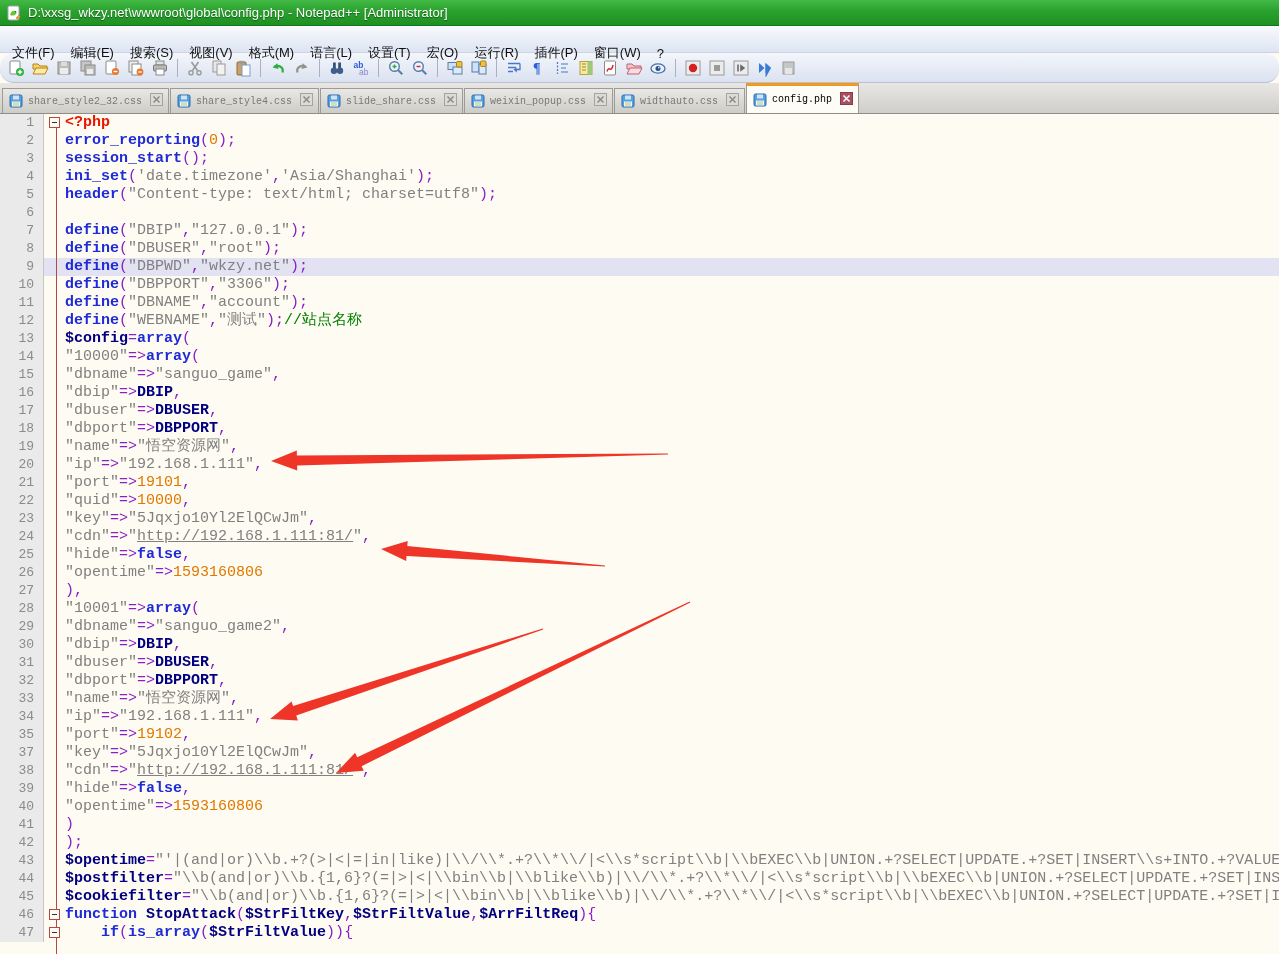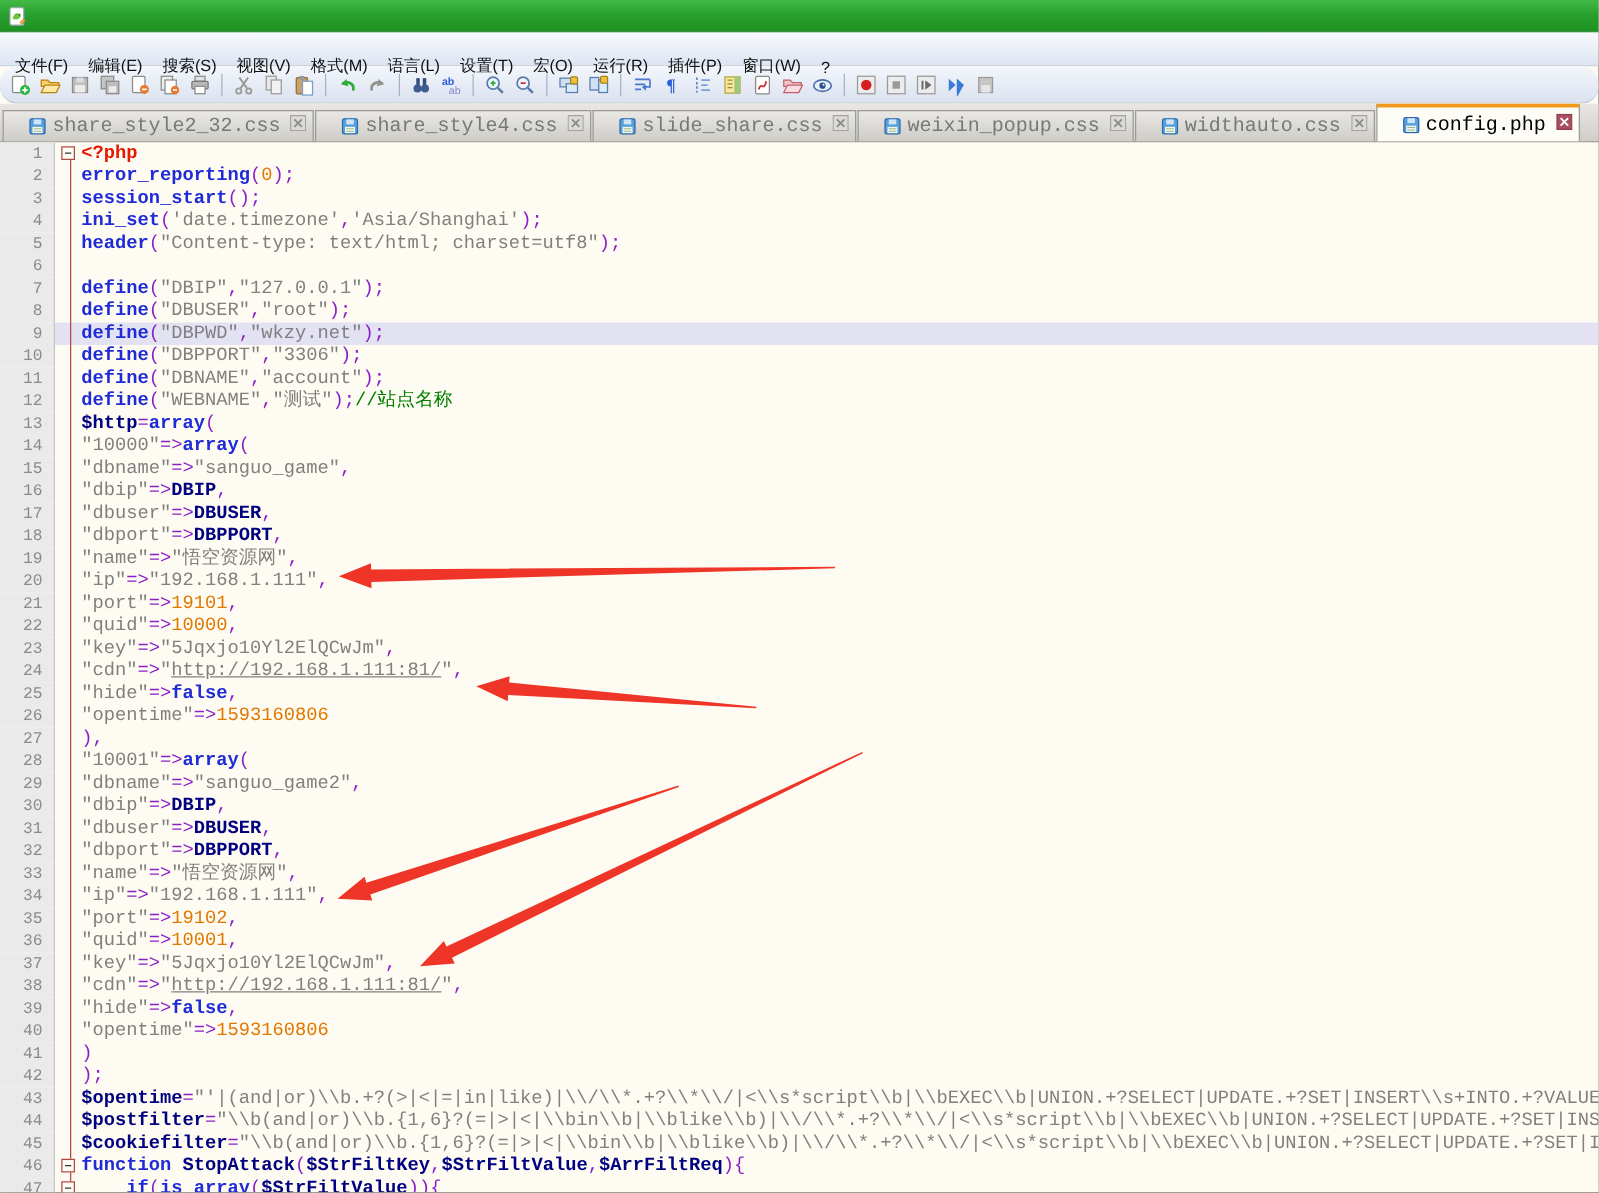--- a/index.html
+++ b/index.html
@@ -15,23 +15,23 @@
            display:flex;align-items:center;padding-left:4px;box-sizing:border-box;}
   .menu-item{font-size:13px;color:#101010;padding:4px 8px;white-space:nowrap;cursor:default;margin-top:28px;}
   
   .toolbar{height:30px;background:linear-gradient(#f3f6fb,#dbe2f0);border-bottom:1px solid #bac1d1;
            display:flex;align-items:center;padding-left:5px;gap:2px;box-sizing:border-box;border-radius:14px;}
   .tbtn{width:22px;height:22px;display:flex;align-items:center;justify-content:center;border-radius:3px;}
   .tsep{width:1px;height:18px;background:#a9b1c3;margin:0 4px;}
   
   .tabbar{height:31px;background:linear-gradient(#e8e7e3,#cfcecA);border-bottom:1px solid #8d8d89;
           display:flex;align-items:flex-end;padding-left:2px;box-sizing:border-box;}
-  .tab{display:flex;align-items:center;gap:5px;height:25px;padding:0 5px 0 20px;margin-right:1px;
+  .tab{display:flex;align-items:center;gap:5px;height:25px;padding:0 5px 0 6px;margin-right:1px;
        border:1px solid #9c9b97;border-bottom:none;background:linear-gradient(#e9e8e4,#cdccc7);
-       font-family:"Liberation Mono",monospace;font-size:16px;color:#787878;white-space:nowrap;
+       font-family:"Liberation Mono",monospace;font-size:10px;color:#787878;white-space:nowrap;
        box-sizing:border-box;cursor:default;}
   .tab.active{height:30px;background:#fdfcf6;color:#000;border-top:3px solid #f29a1e;text-align:center;}
   .tab .closebox{margin-left:3px;}
   
   .editor{position:relative;height:840px;overflow:hidden;background:#fefcf2;}
   .line{display:flex;height:18px;}
   .gut{width:44px;flex:0 0 44px;background:#eaeaea;color:#8b8b8b;text-align:right;padding-right:9px;
        font:13px/18px "Liberation Mono",monospace;box-sizing:border-box;border-right:1px solid #c6c6c6;}
   .fold{width:21px;flex:0 0 21px;position:relative;}
   .code{flex:1;font:15px/18px "Liberation Mono",monospace;white-space:pre;color:#000;overflow:hidden;}
@@ -59,20 +59,21 @@
 
   <div class="titlebar">
     <span style="display:flex">
       <svg width="16" height="16" viewBox="0 0 16 16">
         <rect x="2" y="1" width="11" height="14" rx="1.5" fill="#fff" stroke="#9aa7b8"></rect>
         <path d="M4 10c1-4 3-5 5-4 2 1 2 3 0 4-1.6.8-3.5.6-5 0z" fill="#6fc43a"></path>
         <circle cx="9.6" cy="6.8" r="0.8" fill="#2c6e12"></circle>
         <path d="M10 13l3-3 1.4 1.4-3 3z" fill="#f2a33c" stroke="#b76a12" stroke-width="0.5"></path>
       </svg>
     </span>
+    <span class="title-text">D:\xxsg_wkzy.net\wwwroot\global\config.php - Notepad++ [Administrator]</span>
   </div>
 
   <div class="menubar" id="menubar">
       <div class="menu-item">文件(F)</div>
       <div class="menu-item">编辑(E)</div>
       <div class="menu-item">搜索(S)</div>
       <div class="menu-item">视图(V)</div>
       <div class="menu-item">格式(M)</div>
       <div class="menu-item">语言(L)</div>
       <div class="menu-item">设置(T)</div>
@@ -432,21 +433,21 @@
         <div class="code"><span class="tk-k">define</span><span class="tk-o">(</span><span class="tk-s">"DBNAME"</span><span class="tk-o">,</span><span class="tk-s">"account"</span><span class="tk-o">);</span></div>
       </div>
       <div class="line">
         <div class="gut">12</div>
         <div class="fold"></div>
         <div class="code"><span class="tk-k">define</span><span class="tk-o">(</span><span class="tk-s">"WEBNAME"</span><span class="tk-o">,</span><span class="tk-s">"测试"</span><span class="tk-o">);</span><span class="tk-c">//站点名称</span></div>
       </div>
       <div class="line">
         <div class="gut">13</div>
         <div class="fold"></div>
-        <div class="code"><span class="tk-v">$http</span><span class="tk-o">=</span><span class="tk-k">array</span><span class="tk-o">(</span></div>
+        <div class="code"><span class="tk-v">$config</span><span class="tk-o">=</span><span class="tk-k">array</span><span class="tk-o">(</span></div>
       </div>
       <div class="line">
         <div class="gut">14</div>
         <div class="fold"></div>
         <div class="code"><span class="tk-s">"10000"</span><span class="tk-o">=&gt;</span><span class="tk-k">array</span><span class="tk-o">(</span></div>
       </div>
       <div class="line">
         <div class="gut">15</div>
         <div class="fold"></div>
         <div class="code"><span class="tk-s">"dbname"</span><span class="tk-o">=&gt;</span><span class="tk-s">"sanguo_game"</span><span class="tk-o">,</span></div>
@@ -543,25 +544,20 @@
       </div>
       <div class="line">
         <div class="gut">34</div>
         <div class="fold"></div>
         <div class="code"><span class="tk-s">"ip"</span><span class="tk-o">=&gt;</span><span class="tk-s">"192.168.1.111"</span><span class="tk-o">,</span></div>
       </div>
       <div class="line">
         <div class="gut">35</div>
         <div class="fold"></div>
         <div class="code"><span class="tk-s">"port"</span><span class="tk-o">=&gt;</span><span class="tk-n">19102</span><span class="tk-o">,</span></div>
-      </div>
-      <div class="line">
-        <div class="gut">36</div>
-        <div class="fold"></div>
-        <div class="code"><span class="tk-s">"quid"</span><span class="tk-o">=&gt;</span><span class="tk-n">10001</span><span class="tk-o">,</span></div>
       </div>
       <div class="line">
         <div class="gut">37</div>
         <div class="fold"></div>
         <div class="code"><span class="tk-s">"key"</span><span class="tk-o">=&gt;</span><span class="tk-s">"5Jqxjo10Yl2ElQCwJm"</span><span class="tk-o">,</span></div>
       </div>
       <div class="line">
         <div class="gut">38</div>
         <div class="fold"></div>
         <div class="code"><span class="tk-s">"cdn"</span><span class="tk-o">=&gt;</span><span class="tk-s">"</span><span class="tk-u">http://192.168.1.111:81/</span><span class="tk-s">"</span><span class="tk-o">,</span></div>

